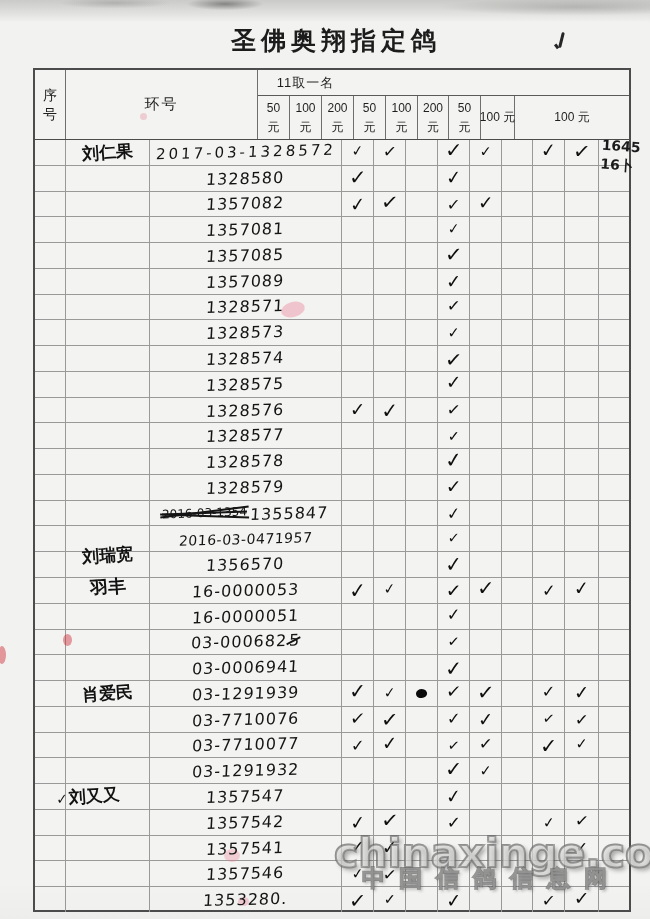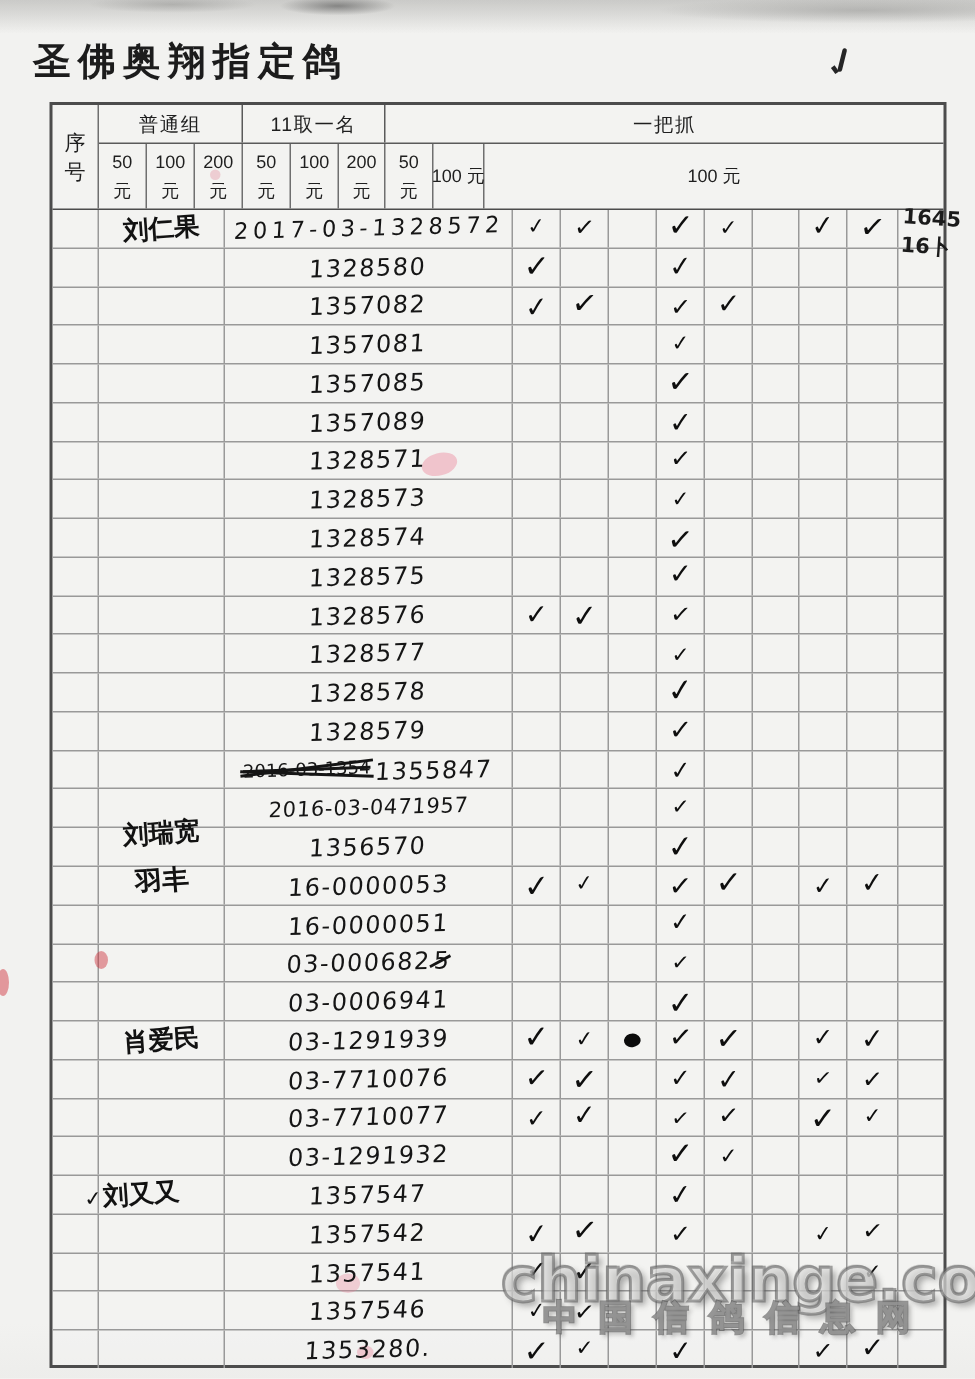--- a/index.html
+++ b/index.html
@@ -11,21 +11,21 @@
   .sheet{position:absolute;inset:0;background:linear-gradient(180deg,#e3e3e1 0px,#f2f2f0 22px 96%,#ededeb 100%)}
   .scan-top{
     position:absolute;top:0;left:0;right:0;height:30px;pointer-events:none;
     background:
       radial-gradient(55px 9px at 225px 4px, rgba(70,70,70,.55), transparent 70%),
       radial-gradient(80px 8px at 115px 3px, rgba(120,120,118,.35), transparent 70%),
       radial-gradient(190px 12px at 575px 7px, rgba(130,130,128,.40), transparent 72%),
       linear-gradient(180deg, rgba(145,145,142,.30), rgba(145,145,142,0) 75%);
   }
   .doc-title{
-    position:absolute;top:24px;left:0;width:650px;text-align:left;padding-left:22px;box-sizing:border-box;
+    position:absolute;top:24px;left:0;width:650px;text-align:center;padding-left:22px;box-sizing:border-box;
     font-family:"Liberation Serif",serif;font-weight:bold;font-size:25px;letter-spacing:5px;color:#1c1c1c;
   }
   .title-tick{position:absolute;left:560px;top:32px;width:3px;height:16px;background:#262626;border-radius:2px;transform:rotate(14deg)}
   .title-tick::before{content:"";position:absolute;left:-4px;bottom:0;width:5px;height:2.5px;background:#262626;transform:rotate(40deg)}
 
   
   .ptable{position:absolute;left:33px;top:68px;width:598px;height:844px;border:2px solid #4c4c4c;box-sizing:border-box;background:rgba(255,255,255,.12)}
   .hdr{height:70px;display:flex;border-bottom:1.5px solid #4c4c4c;box-sizing:border-box}
   .hcell{border-right:1px solid #6f6f6f;box-sizing:border-box;display:flex;align-items:center;justify-content:center;color:#1f1f1f}
   .h-seq{width:31px;font-size:14px;line-height:1.3;text-align:center;word-break:break-all;padding:0 8px}
@@ -89,25 +89,24 @@
 
 <div class="sheet">
   <div class="scan-top"></div>
 
   <div class="doc-title">圣佛奥翔指定鸽</div>
   <div class="title-tick"></div>
 
   <div class="ptable">
     <div class="hdr">
       <div class="hcell h-seq">序号</div>
+      <div class="hcell h-ring">环号</div>
       <div class="hdr-right">
         <div class="groups" id="groups">
-            <div class="gcell" style="width: 96px;">普通组</div>
             <div class="gcell" style="width: 95px;">11取一名</div>
-            <div class="gcell" style="width: 100px; flex: 1 1 0%;">一把抓</div>
           </div>
         <div class="prices" id="prices">
             <div class="pcell" style="width: 32px;">
               <span>50</span>
               <span>元</span>
             </div>
             <div class="pcell" style="width: 32px;">
               <span>100</span>
               <span>元</span>
             </div>

